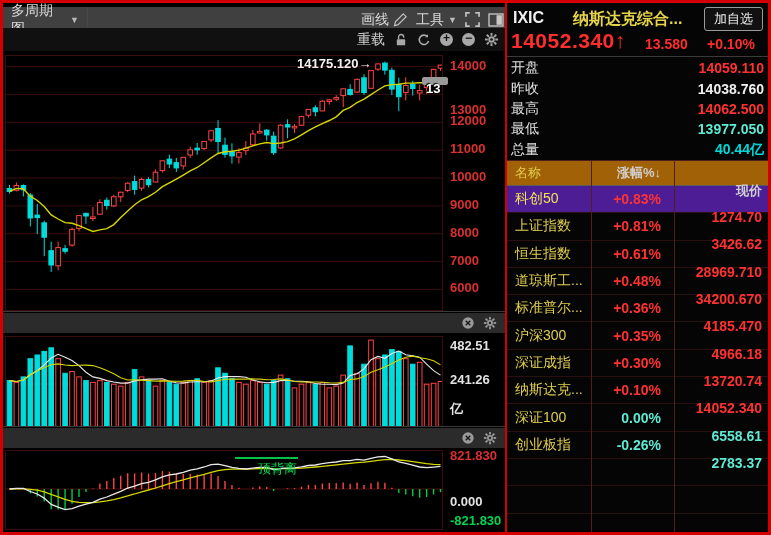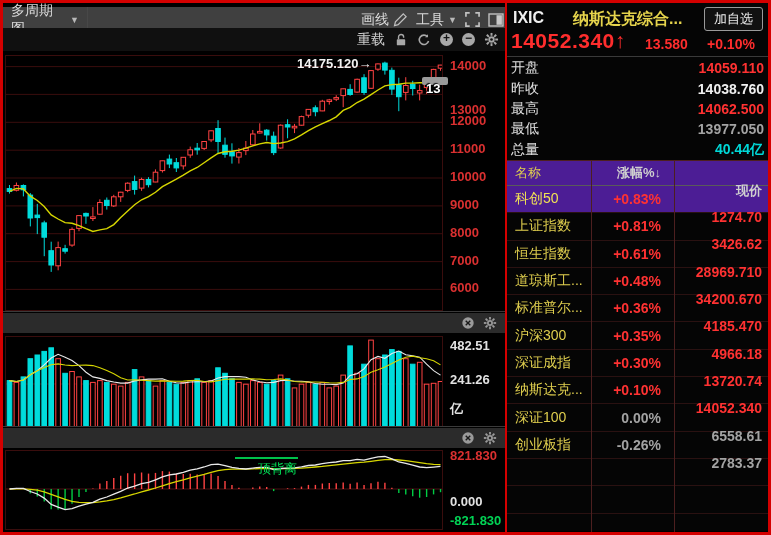--- a/index.html
+++ b/index.html
@@ -39,24 +39,24 @@
   #idx-name{position:absolute;left:66px;top:6px;font-size:16px;font-weight:bold;color:#e6d44c;}
   #add-watch{position:absolute;right:5px;top:4px;border:1px solid #9a9a9a;border-radius:3px;padding:2px 9px;font-size:13px;color:#f0f0f0;cursor:pointer;background:#111;}
   #big-price{position:absolute;left:4px;top:26px;font-size:21px;font-weight:bold;color:#ff2d2d;letter-spacing:.5px;}
   #chg{position:absolute;left:138px;top:33px;font-size:14px;font-weight:bold;color:#ff2d2d;}
   #chg-pct{position:absolute;left:200px;top:33px;font-size:14px;font-weight:bold;color:#ff2d2d;}
   #rp-div{position:absolute;left:0;top:53px;width:261px;height:1px;background:#3a3a3a;}
   #quote{position:absolute;left:0;top:55px;width:261px;}
   .q-row{height:20.4px;display:flex;align-items:center;padding:0 4px;}
   .q-label{color:#e0e0e0;font-size:14px;}
   .q-val{margin-left:auto;font-size:14px;font-weight:bold;}
-  .c-up{color:#ff3232;} .c-down{color:#a3a3a3;} .c-neutral{color:#efefef;} .c-volume{color:#00d8d8;}
+  .c-up{color:#ff3232;} .c-down{color:#5eead4;} .c-neutral{color:#efefef;} .c-volume{color:#00d8d8;}
 
   #wl{position:absolute;left:0;top:157px;width:261px;height:372px;border-top:1px solid #4d1f1f;}
-  #wl-head{height:25px;display:flex;align-items:center;background:#4c1d95;border-bottom:1px solid #5a5a5a;color:#cfcfcf;font-size:13px;}
+  #wl-head{height:25px;display:flex;align-items:center;background:#a16207;border-bottom:1px solid #5a5a5a;color:#cfcfcf;font-size:13px;}
   .wl-row{height:27.3px;display:flex;align-items:center;font-size:14px;border-bottom:1px solid #2a1111;cursor:pointer;}
   .wl-row.sel{background:#4c1d95;}
   .col-name{width:84px;padding-left:8px;color:#dfce4e;overflow:hidden;white-space:nowrap;}
   .sel .col-name{color:#f2e254;}
   .col-pct{width:83px;text-align:right;padding-right:13px;font-weight:bold;}
   .col-price{width:94px;text-align:right;padding-right:6px;font-weight:bold;margin-top:36px;}
   .v-col{position:absolute;top:0;width:1px;height:372px;background:#4d1f1f;z-index:5;}
   svg{display:block;}
 </style>
 </head>

